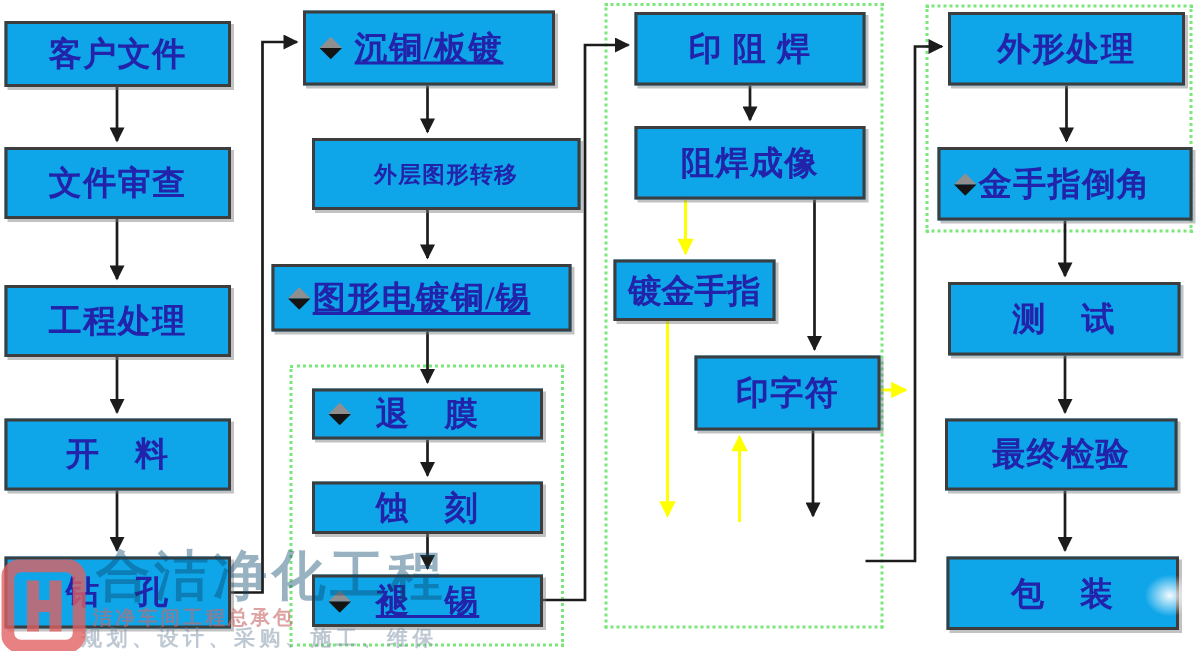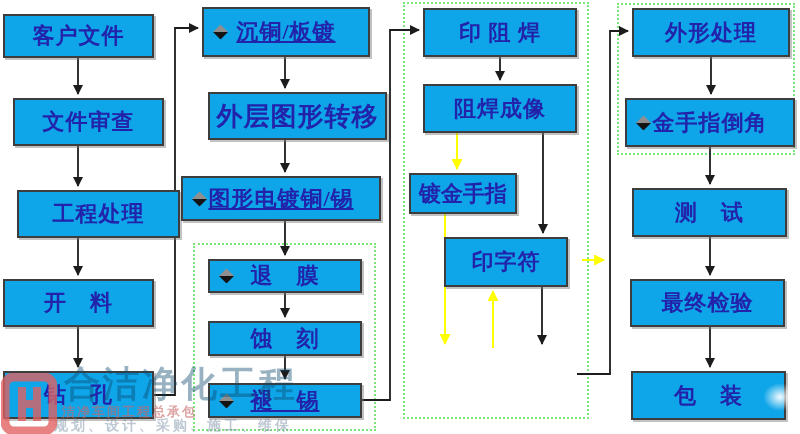--- a/index.html
+++ b/index.html
@@ -65,41 +65,41 @@
       <path d="M457,133 L457,169" marker-end="url(#ay)"></path>
       <path d="M445,214 L445,344" marker-end="url(#ay)"></path>
       <path d="M493,348 L493,291" marker-end="url(#ay)"></path>
       <path d="M582,260 L604,260" marker-end="url(#ay)"></path>
     </g>
   </svg>
 
   <div class="node" style="left:3px;top:14px;width:151px;height:44px;">
     <span class="lbl">客户文件</span>
   </div>
-  <div class="node" style="left:13px;top:98px;width:151px;height:48px;">
+  <div class="node" style="left:3px;top:98px;width:151px;height:48px;">
     <span class="lbl">文件审查</span>
   </div>
-  <div class="node" style="left:17px;top:190px;width:163px;height:48px;">
+  <div class="node" style="left:3px;top:190px;width:151px;height:48px;">
     <span class="lbl">工程处理</span>
   </div>
   <div class="node" style="left:3px;top:279px;width:151px;height:48px;">
     <span class="lbl">开　料</span>
   </div>
   <div class="node" style="left:3px;top:371px;width:151px;height:48px;">
     <span class="lbl">钻　孔</span>
   </div>
 
   <div class="node u" style="left:202px;top:7px;width:168px;height:50px;">
     <svg class="bullet" viewBox="0 0 14 14">
       <polygon points="7,0 14,7 0,7" fill="#8f8f8f"></polygon>
         <polygon points="0,7 14,7 7,14" fill="#141414"></polygon>
     </svg>
     <span class="lbl">沉铜/板镀</span>
   </div>
-  <div class="node" style="left:208px;top:92px;width:179px;height:48px;font-size:26px;">
+  <div class="node" style="left:208px;top:92px;width:179px;height:48px;font-size:15px;">
     <span class="lbl">外层图形转移</span>
   </div>
   <div class="node u" style="left:181px;top:176px;width:200px;height:45px;">
     <svg class="bullet" viewBox="0 0 14 14">
       <polygon points="7,0 14,7 0,7" fill="#8f8f8f"></polygon>
         <polygon points="0,7 14,7 7,14" fill="#141414"></polygon>
     </svg>
     <span class="lbl">图形电镀铜/锡</span>
   </div>
   <div class="node" style="left:208px;top:259px;width:154px;height:34px;">
@@ -122,21 +122,21 @@
 
   <div class="node" style="left:423px;top:8px;width:154px;height:49px;">
     <span class="lbl">印 阻 焊</span>
   </div>
   <div class="node" style="left:423px;top:84px;width:154px;height:49px;">
     <span class="lbl">阻焊成像</span>
   </div>
   <div class="node" style="left:409px;top:173px;width:108px;height:41px;letter-spacing:0;">
     <span class="lbl">镀金手指</span>
   </div>
-  <div class="node" style="left:444px;top:237px;width:124px;height:50px;">
+  <div class="node" style="left:463px;top:237px;width:124px;height:50px;">
     <span class="lbl">印字符</span>
   </div>
 
   <div class="node" style="left:632px;top:8px;width:158px;height:49px;">
     <span class="lbl">外形处理</span>
   </div>
   <div class="node" style="left:625px;top:98px;width:170px;height:49px;">
     <svg class="bullet" viewBox="0 0 14 14">
       <polygon points="7,0 14,7 0,7" fill="#8f8f8f"></polygon>
         <polygon points="0,7 14,7 7,14" fill="#141414"></polygon>

